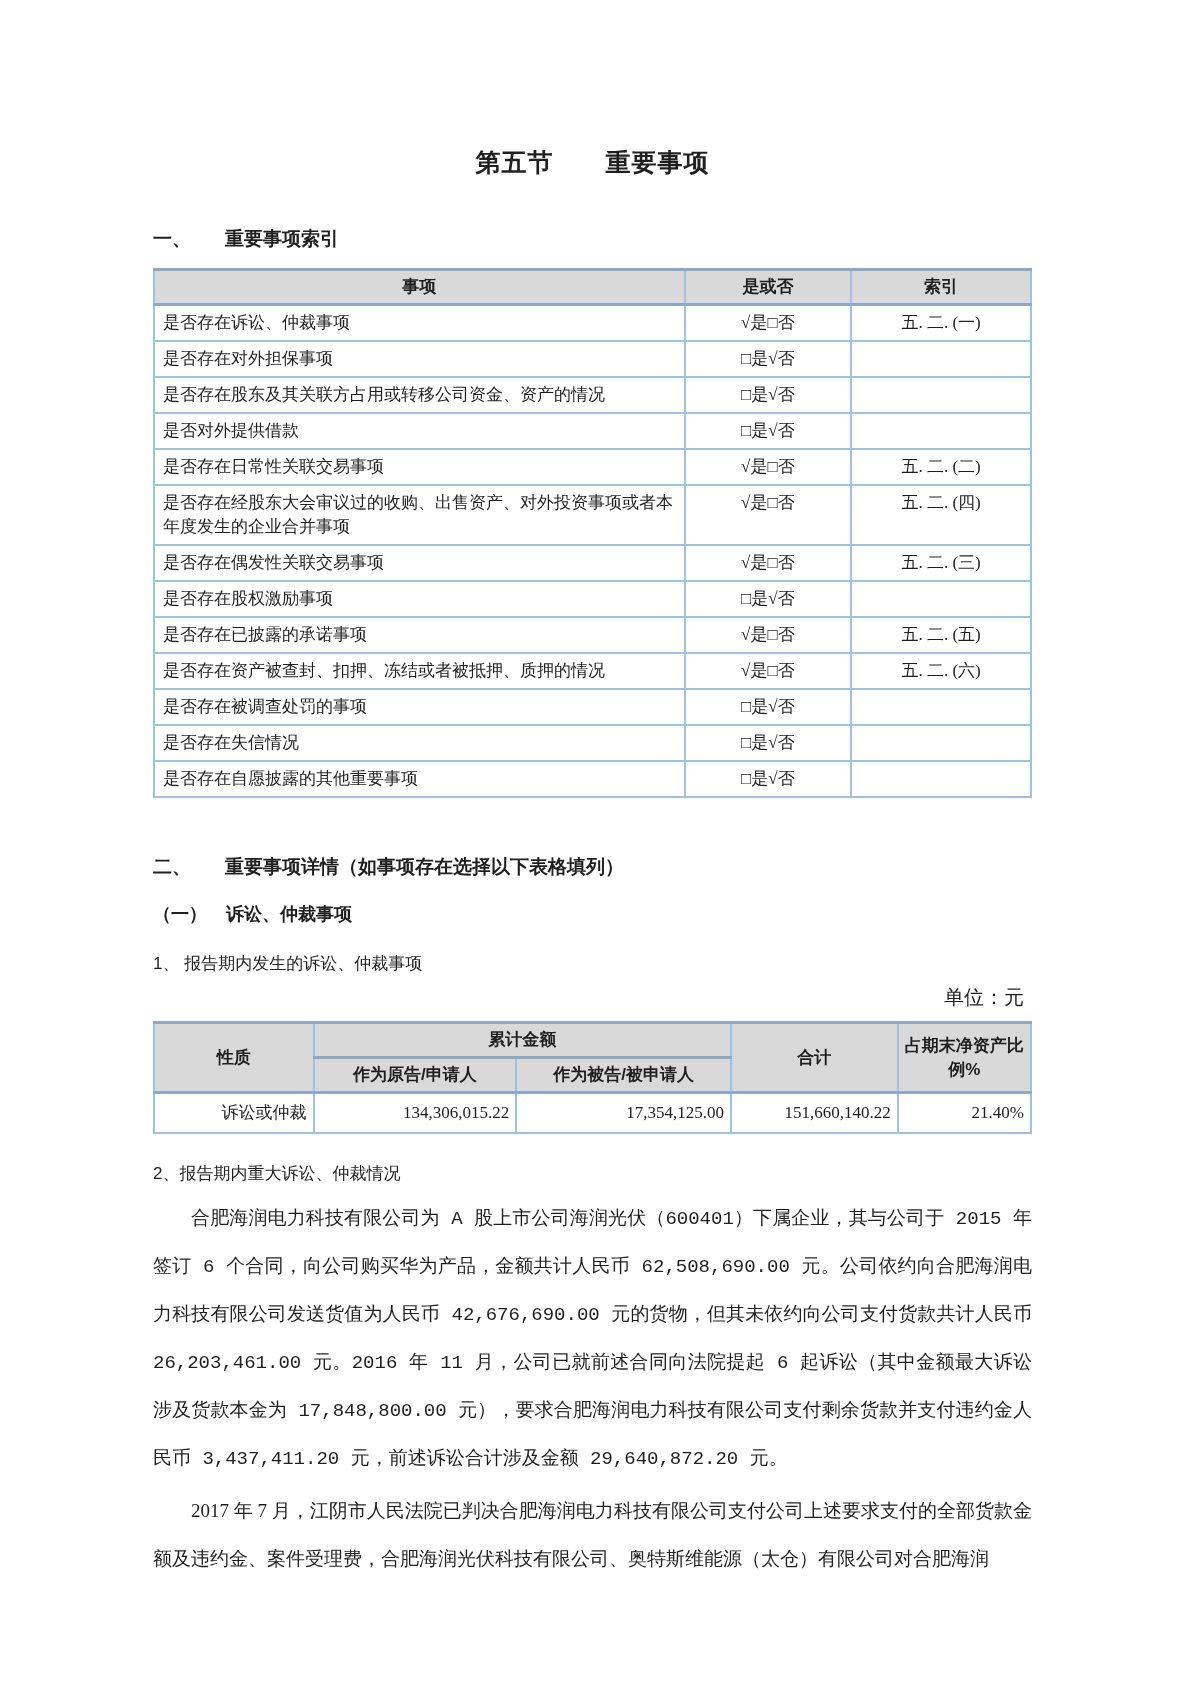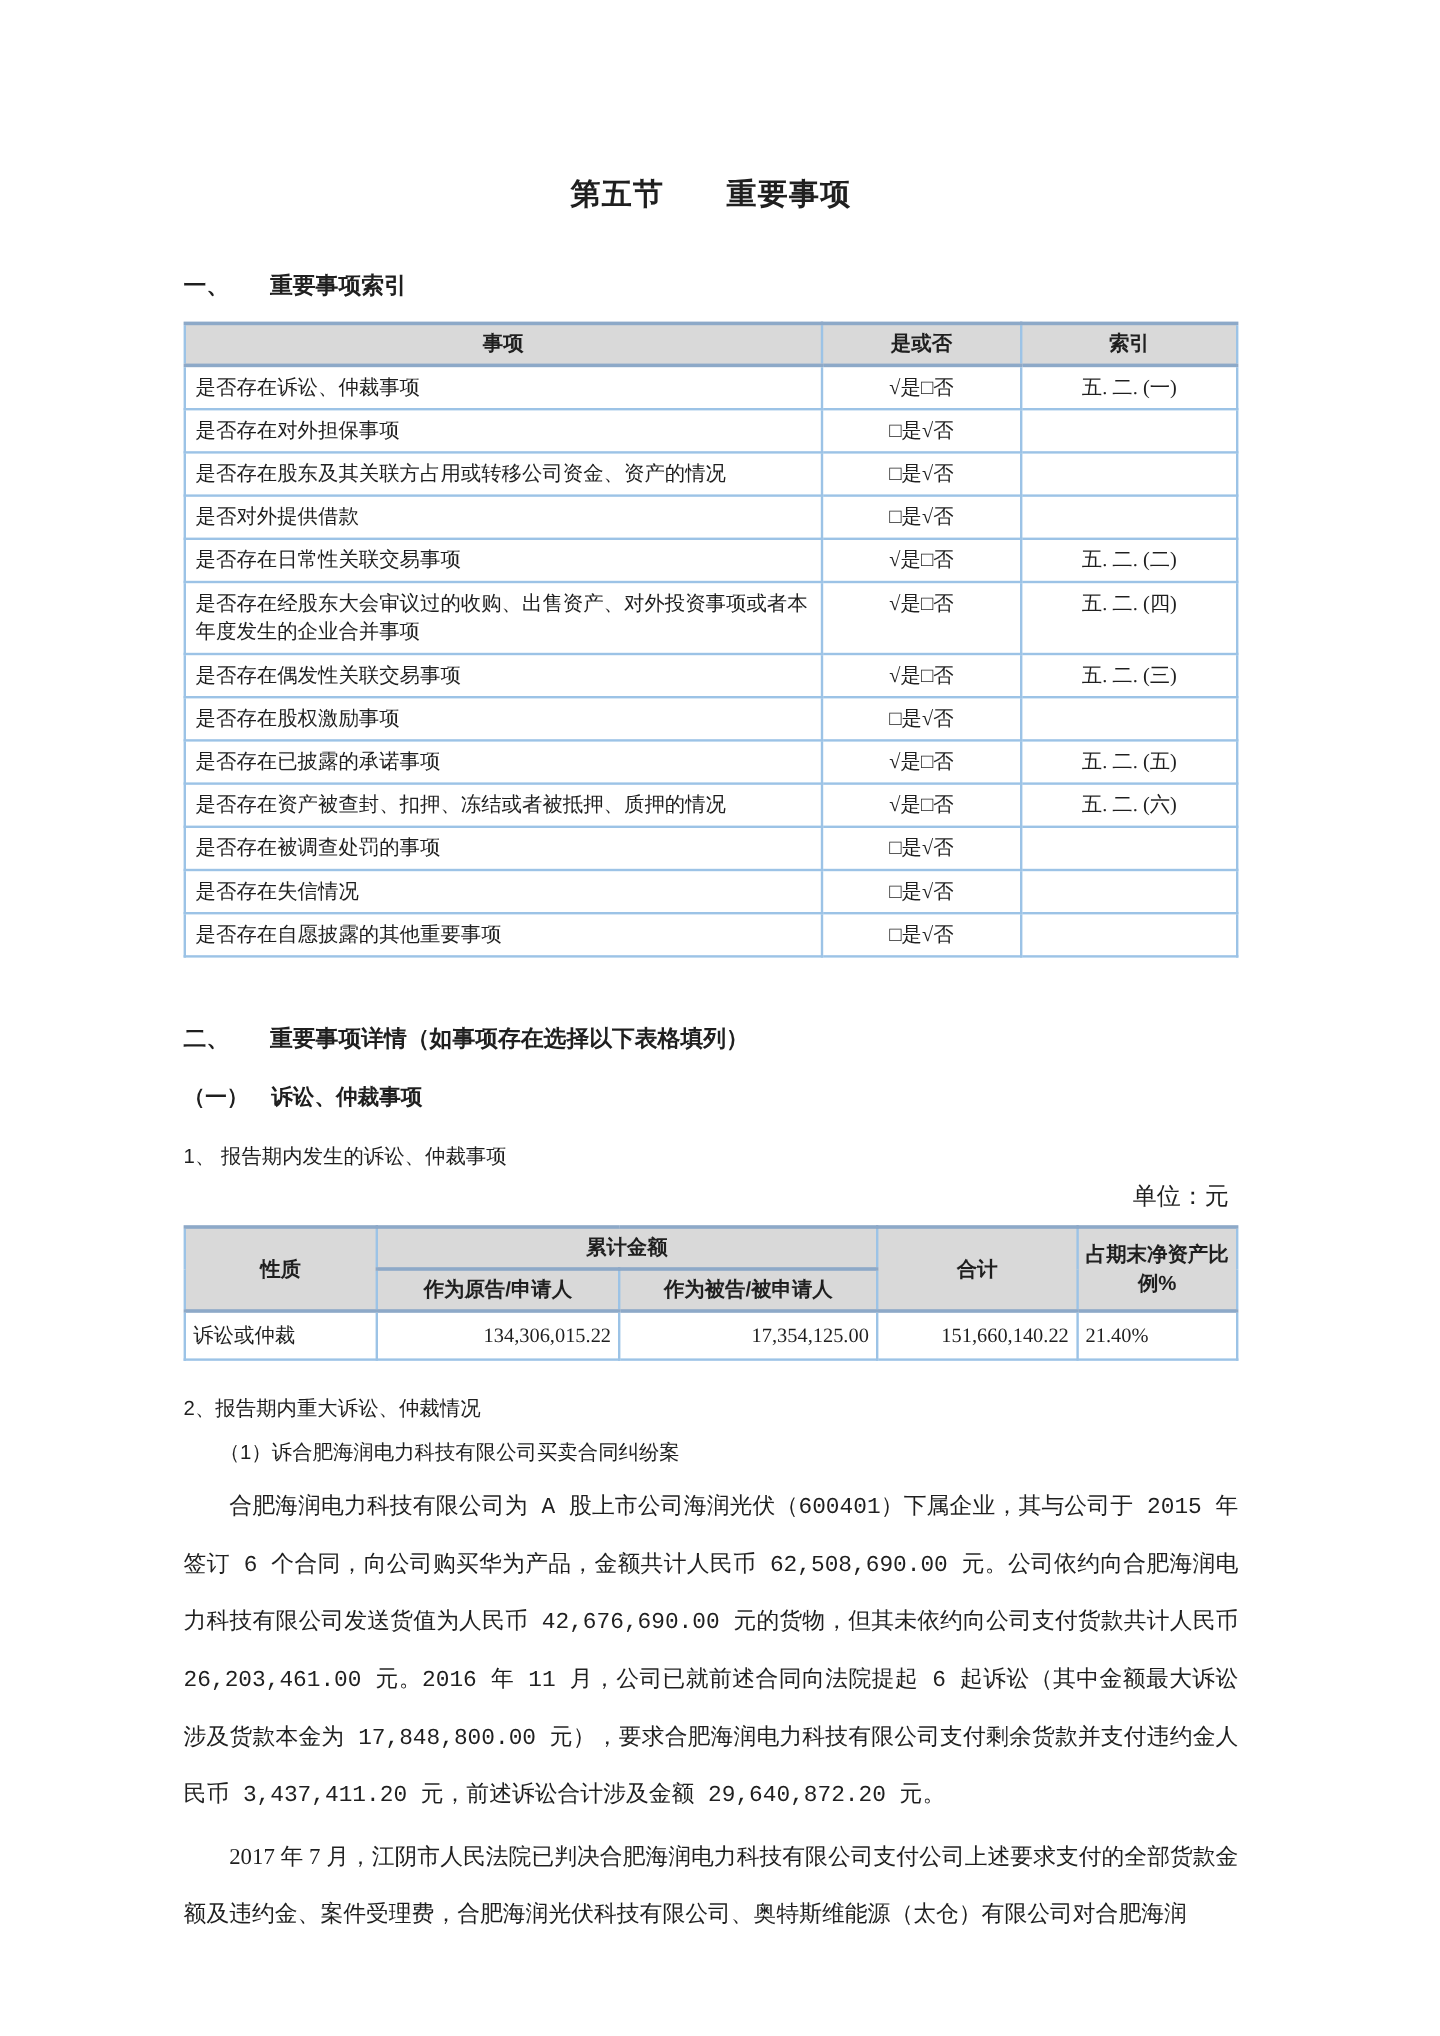--- a/index.html
+++ b/index.html
@@ -73,21 +73,21 @@
     background:var(--header-gray);
     font-family:"Liberation Sans","DejaVu Sans",sans-serif;
     font-weight:700;font-size:17px;
     text-align:center;vertical-align:middle;
     padding:6px 6px;line-height:24px;
   }
   .lawsuit-table td{
     padding:6px 6px;line-height:26px;vertical-align:middle;font-size:17px;
   }
   .lawsuit-table td.num{text-align:right;}
-  .lawsuit-table td.ctr{text-align:left;}
+  .lawsuit-table td.ctr{text-align:right;}
   .unit-label{
     margin-top:12px;
     text-align:right;font-size:20px;line-height:20px;
     padding-right:8px;
   }
   
   .para{
     font-size:19px;line-height:48px;
     text-align:justify;text-justify:inter-ideograph;
     text-indent:2em;
@@ -227,20 +227,19 @@
           <td class="num">134,306,015.22</td>
           <td class="num">17,354,125.00</td>
           <td class="num">151,660,140.22</td>
           <td class="ctr">21.40%</td>
         </tr>
       </tbody>
     </table>
 
     <div class="h4" style="margin-top:28px;">2、报告期内重大诉讼、仲裁情况</div>
 
-    <div class="h4 case-title">（1）诉合肥海润电力科技有限公司买卖合同纠纷案</div>
 
     <p class="para first">合肥海润电力科技有限公司为 A 股上市公司海润光伏（600401）下属企业，其与公司于 2015 年签订 6 个合同，向公司购买华为产品，金额共计人民币 62,508,690.00 元。公司依约向合肥海润电力科技有限公司发送货值为人民币 42,676,690.00 元的货物，但其未依约向公司支付货款共计人民币 26,203,461.00 元。2016 年 11 月，公司已就前述合同向法院提起 6 起诉讼（其中金额最大诉讼涉及货款本金为 17,848,800.00 元），要求合肥海润电力科技有限公司支付剩余货款并支付违约金人民币 3,437,411.20 元，前述诉讼合计涉及金额 29,640,872.20 元。</p>
 
     <p class="para">2017 年 7 月，江阴市人民法院已判决合肥海润电力科技有限公司支付公司上述要求支付的全部货款金额及违约金、案件受理费，合肥海润光伏科技有限公司、奥特斯维能源（太仓）有限公司对合肥海润</p>
 
   </div>
 </div>
 
 </body></html>

